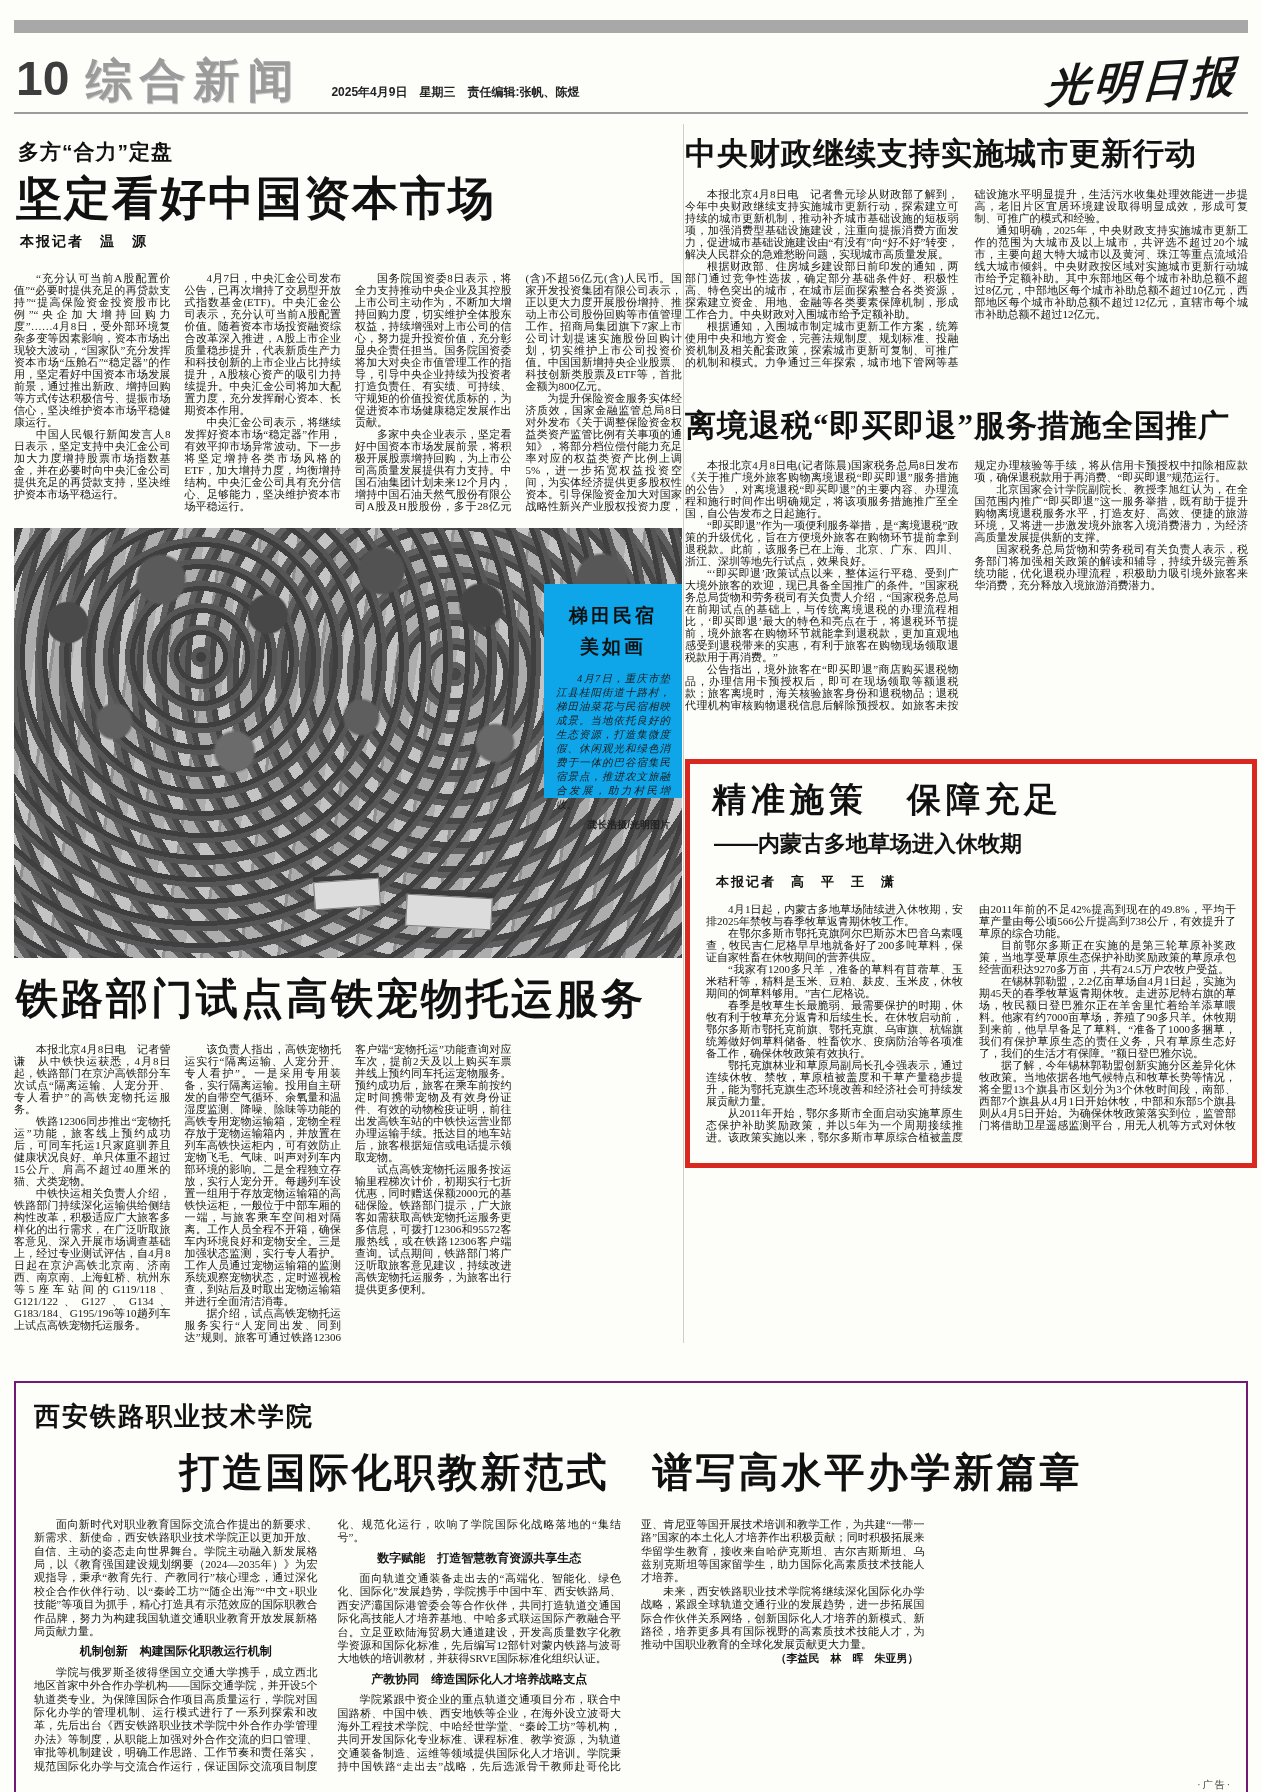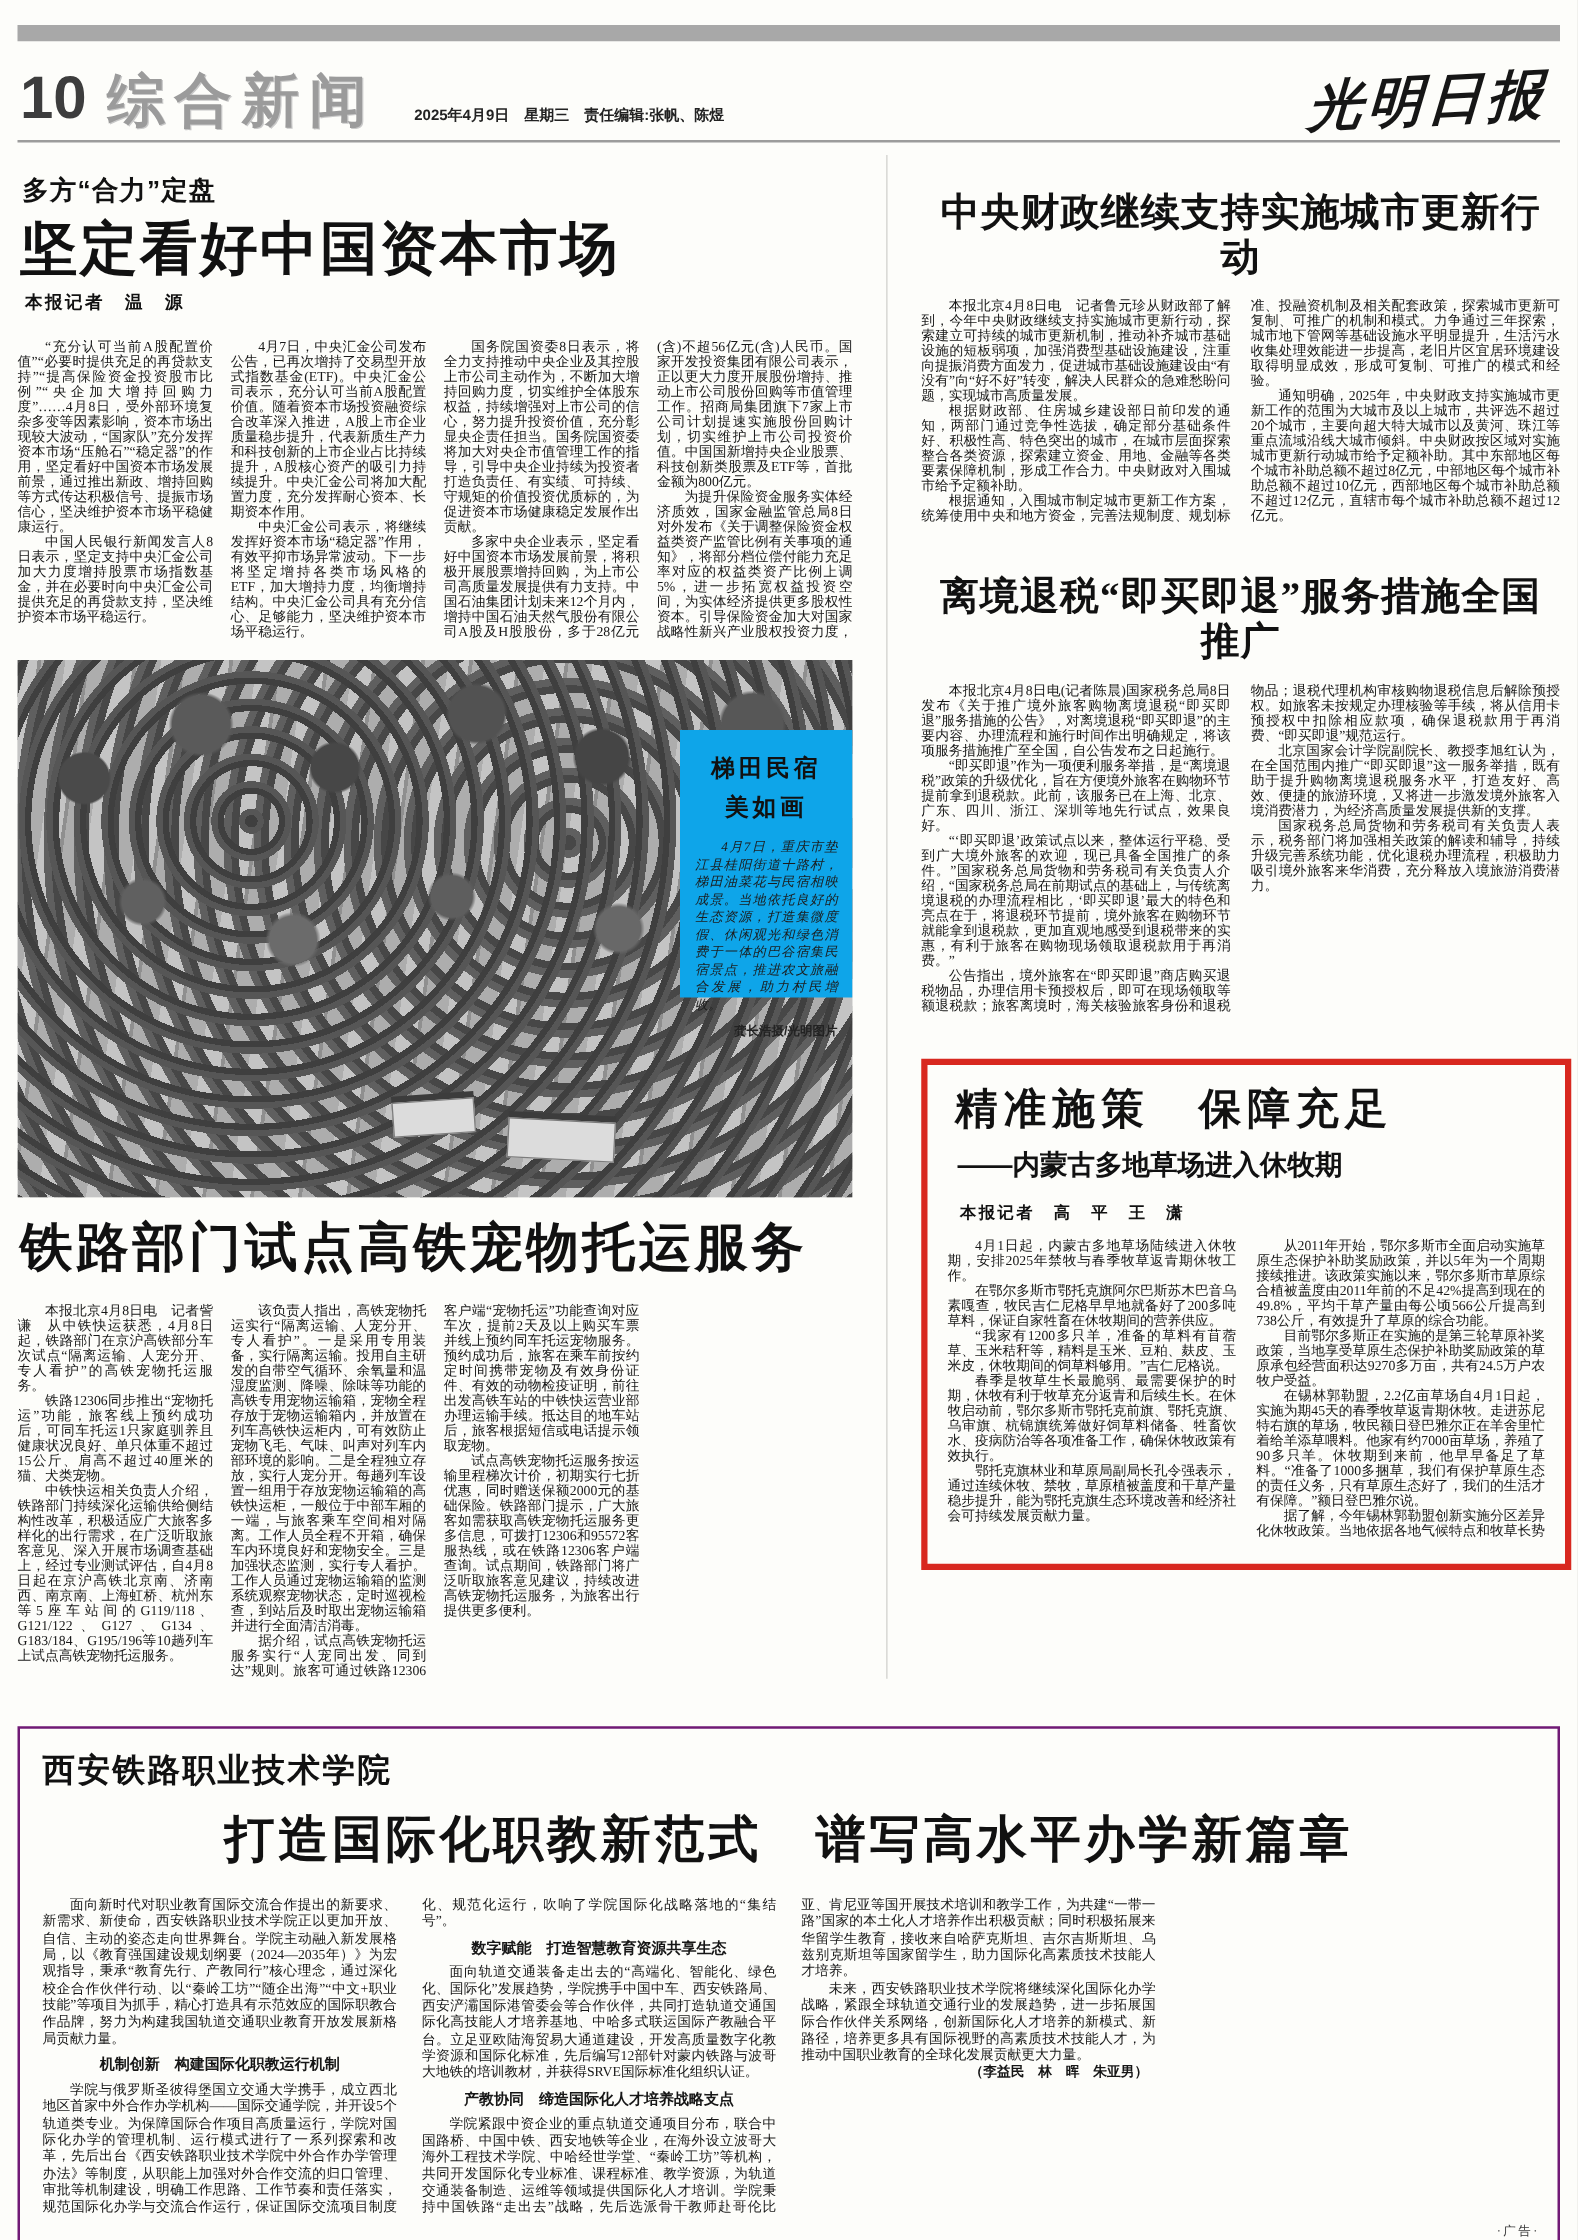--- a/index.html
+++ b/index.html
@@ -10,39 +10,39 @@
   }
   
   .topbar{margin:20px 14px 0;height:13px;background:#a8a8a8;}
   .header-row{display:flex;align-items:flex-end;margin:8px 16px 0;height:62px;}
   .pageno{font-family:"Liberation Sans",sans-serif;font-weight:700;font-size:48px;color:#3d3d3d;line-height:1;margin-right:16px;}
   .section-title{font-family:"Liberation Sans",sans-serif;font-weight:800;font-size:46px;color:#9b9b9b;letter-spacing:8px;line-height:1;text-shadow:1px 1px 0 #c9c9c9;}
   .dateline{font-family:"Liberation Sans",sans-serif;font-weight:700;font-size:12px;color:#222;margin:0 0 2px 30px;}
   .masthead{margin-left:auto;font-family:"DejaVu Serif",serif;font-style:italic;font-weight:700;font-size:44px;color:#161616;transform:rotate(-3deg) skewX(-6deg);letter-spacing:4px;line-height:1;padding-right:8px;}
   .header-rule{height:2px;background:#9c9c9c;margin:9px 14px 0;}
   
-  .main{display:flex;margin:10px 14px 0;gap:27px;}
+  .main{display:flex;margin:10px 14px 0;gap:1px;}
   .left-col{flex:0 0 668px;width:668px;}
   .vrule{width:1px;background:#cfcfcb;}
   .right-col{flex:1;min-width:0;}
   
   .body{font-size:11px;line-height:12px;text-align:justify;color:#161616;overflow:hidden;}
   .body p{margin:0;text-indent:2em;}
   .cols-4{column-count:4;column-gap:14px;column-fill:auto;margin-top:21px;}
   .cols-2{column-count:2;column-gap:16px;column-fill:auto;}
   .h-capital{height:246px;}
   .h-pets{height:300px;}
   .h-urban{height:190px;}
   .h-tax{height:270px;}
   .h-grass{height:250px;}
   .kicker{font-family:"Liberation Sans",sans-serif;font-weight:700;font-size:21px;margin:14px 0 8px 4px;letter-spacing:1px;}
   .headline-xl{font-weight:900;font-size:46px;letter-spacing:2px;margin:0 0 8px 2px;line-height:1.1;}
   .byline{font-weight:700;font-size:14px;margin:4px 0 14px 6px;letter-spacing:2px;}
   .headline-lg{font-weight:900;font-size:42px;letter-spacing:3px;margin:18px 0 14px 2px;line-height:1.1;}
-  .headline-md{font-weight:900;font-size:31px;letter-spacing:1px;text-align:center;margin:28px 0 16px;line-height:1.15;}
+  .headline-md{font-weight:900;font-size:31px;letter-spacing:1px;margin:12px 0 16px;line-height:1.15;}
   .mt-lg{margin-top:30px;}
   
   .photo{position:relative;margin:10px 0 0;width:668px;height:430px;overflow:hidden;}
   .photo-art{position:absolute;inset:0;filter:grayscale(100%);
     background:
       radial-gradient(circle 36px at 8% 22%, #4a4a4a 0 55%, transparent 60%),
       radial-gradient(circle 42px at 22% 12%, #5a5a5a 0 55%, transparent 62%),
       radial-gradient(circle 34px at 38% 20%, #474747 0 55%, transparent 62%),
       radial-gradient(circle 40px at 55% 10%, #525252 0 55%, transparent 62%),
       radial-gradient(circle 38px at 70% 18%, #454545 0 55%, transparent 62%),

